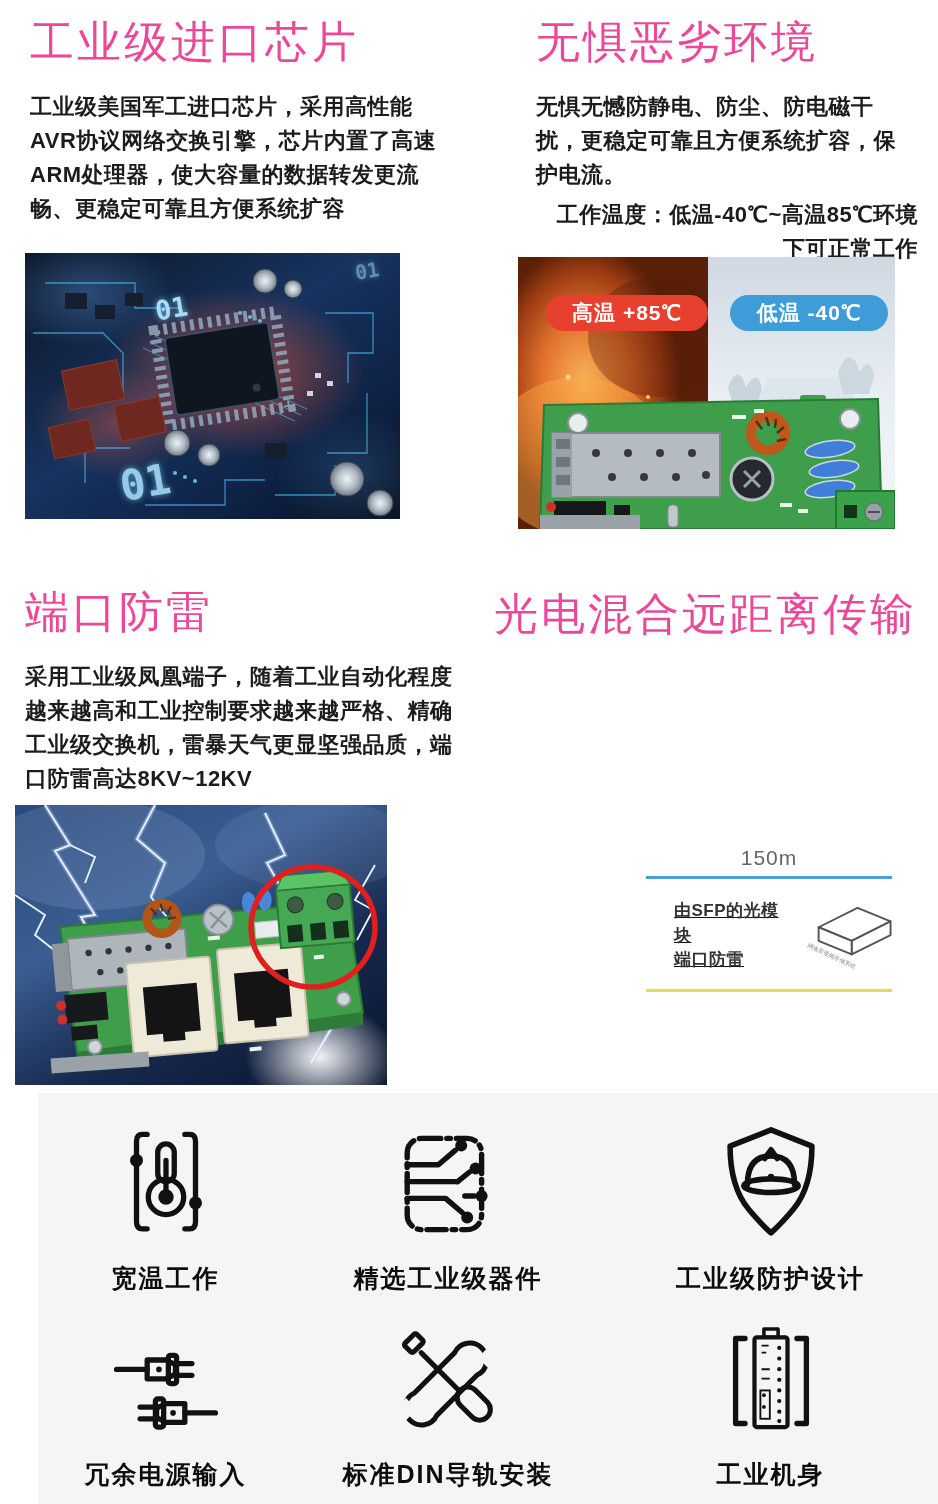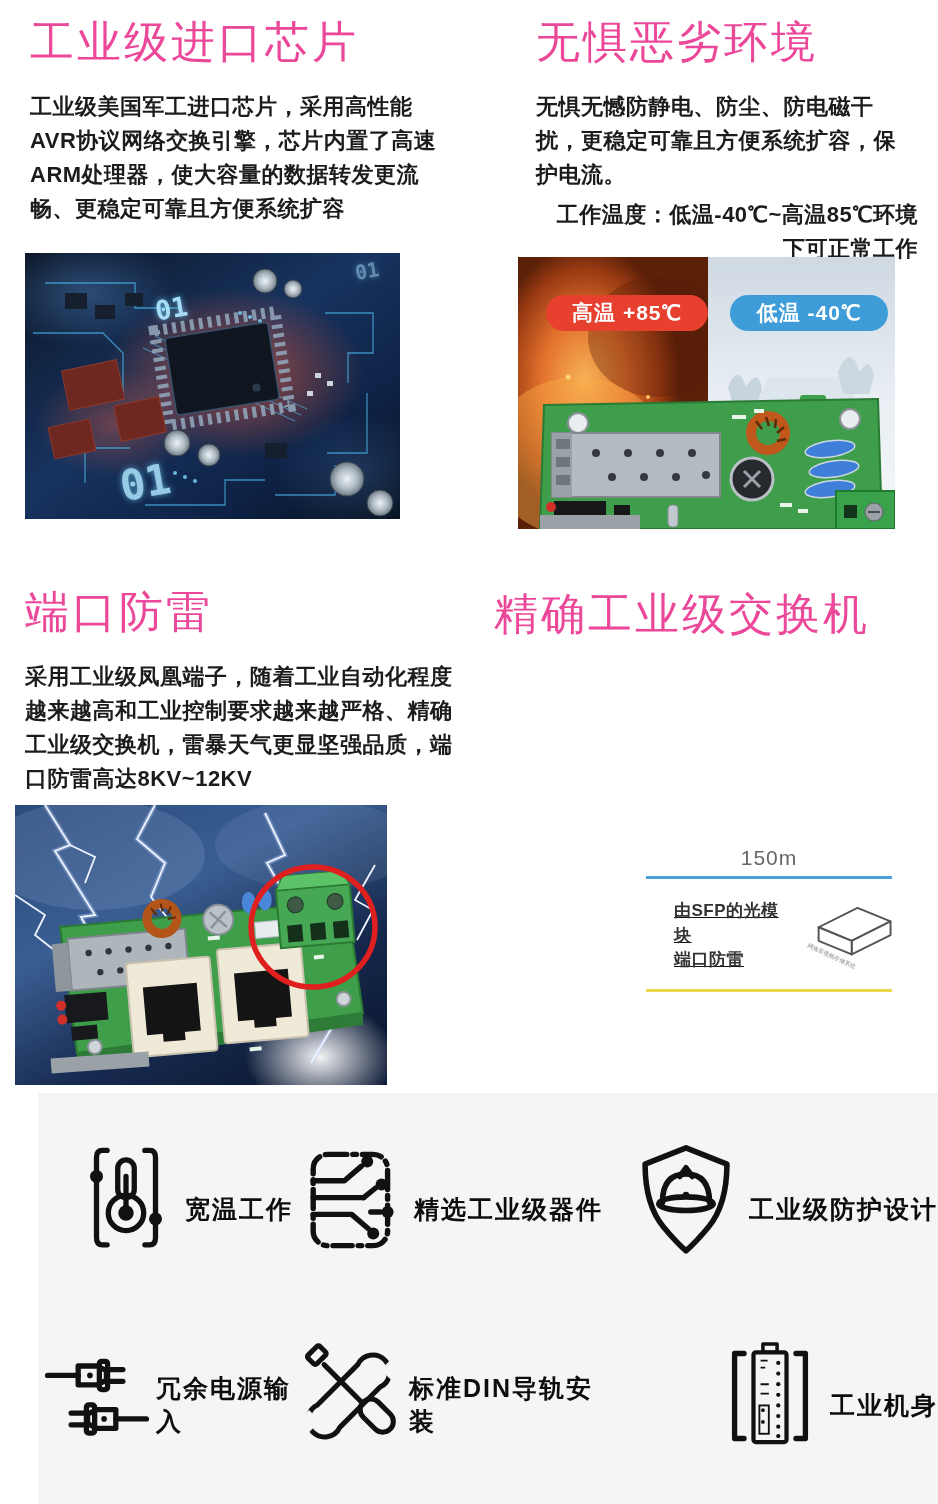--- a/index.html
+++ b/index.html
@@ -35,21 +35,21 @@
   .d-150{text-align:center;font-size:21px;color:#666;font-weight:400;letter-spacing:1px;}
   .d-line{height:0;border-top:3px solid;margin:6px 6px 0 6px;}
   .d-line.blue{border-color:#4aa0d8;}
   .d-line.yellow{border-color:#ead94f;margin-top:14px;}
   .d-row{display:flex;align-items:center;margin-top:18px;text-decoration:underline;}
   .d-note{font-size:17px;font-weight:600;color:#333;line-height:1.45;margin-left:34px;letter-spacing:.5px;}
   .d-box{margin-left:12px;}
   
   #feature-panel{position:absolute;left:38px;top:1093px;width:900px;height:411px;background:#f5f5f6;
       display:grid;grid-template-columns:255px 310px 1fr;grid-auto-rows:196px;padding-top:12px;box-sizing:border-box;}
-  .grid-cell{display:flex;flex-direction:row;align-items:center;justify-content:flex-end;padding-bottom:6px;}
+  .grid-cell{display:flex;flex-direction:column;align-items:center;justify-content:flex-end;padding-bottom:6px;}
   .grid-cell .g-icon{flex:0 0 auto;}
   .grid-label{font-size:25px;font-weight:700;color:#0d0d0d;margin-top:18px;letter-spacing:2px;}
   .outline-icon{stroke:#111;fill:none;stroke-width:4.5;stroke-linecap:round;stroke-linejoin:round;}
 </style>
 </head>
 <body>
 
 <div id="canvas">
 
   <div class="feature-block" id="sec-chip">
@@ -226,21 +226,21 @@
     <div class="temp-badge" id="badge-hot">高温 +85℃</div>
     <div class="temp-badge" id="badge-cold">低温 -40℃</div>
   </div>
 
   <div class="feature-block" id="sec-lightning">
     <h1 class="feature-heading">端口防雷</h1>
     <p class="feature-body">采用工业级凤凰端子，随着工业自动化程度越来越高和工业控制要求越来越严格、精确工业级交换机，雷暴天气更显坚强品质，端口防雷高达8KV~12KV</p>
   </div>
 
   <div class="feature-block" id="sec-trans">
-    <h1 class="feature-heading">精确工业级交换机</h1>
+    <h1 class="feature-heading">光电混合远距离传输</h1>
   </div>
 
   <div class="photo" id="img-lightning">
     <svg viewBox="0 0 372 280">
       <defs>
         <linearGradient id="storm" x1="0" y1="0" x2=".7" y2="1">
           <stop offset="0" stop-color="#2a4a7c"></stop>
             <stop offset=".4" stop-color="#3a5e92"></stop>
           <stop offset=".75" stop-color="#16294e"></stop>
             <stop offset="1" stop-color="#0d1b36"></stop>

